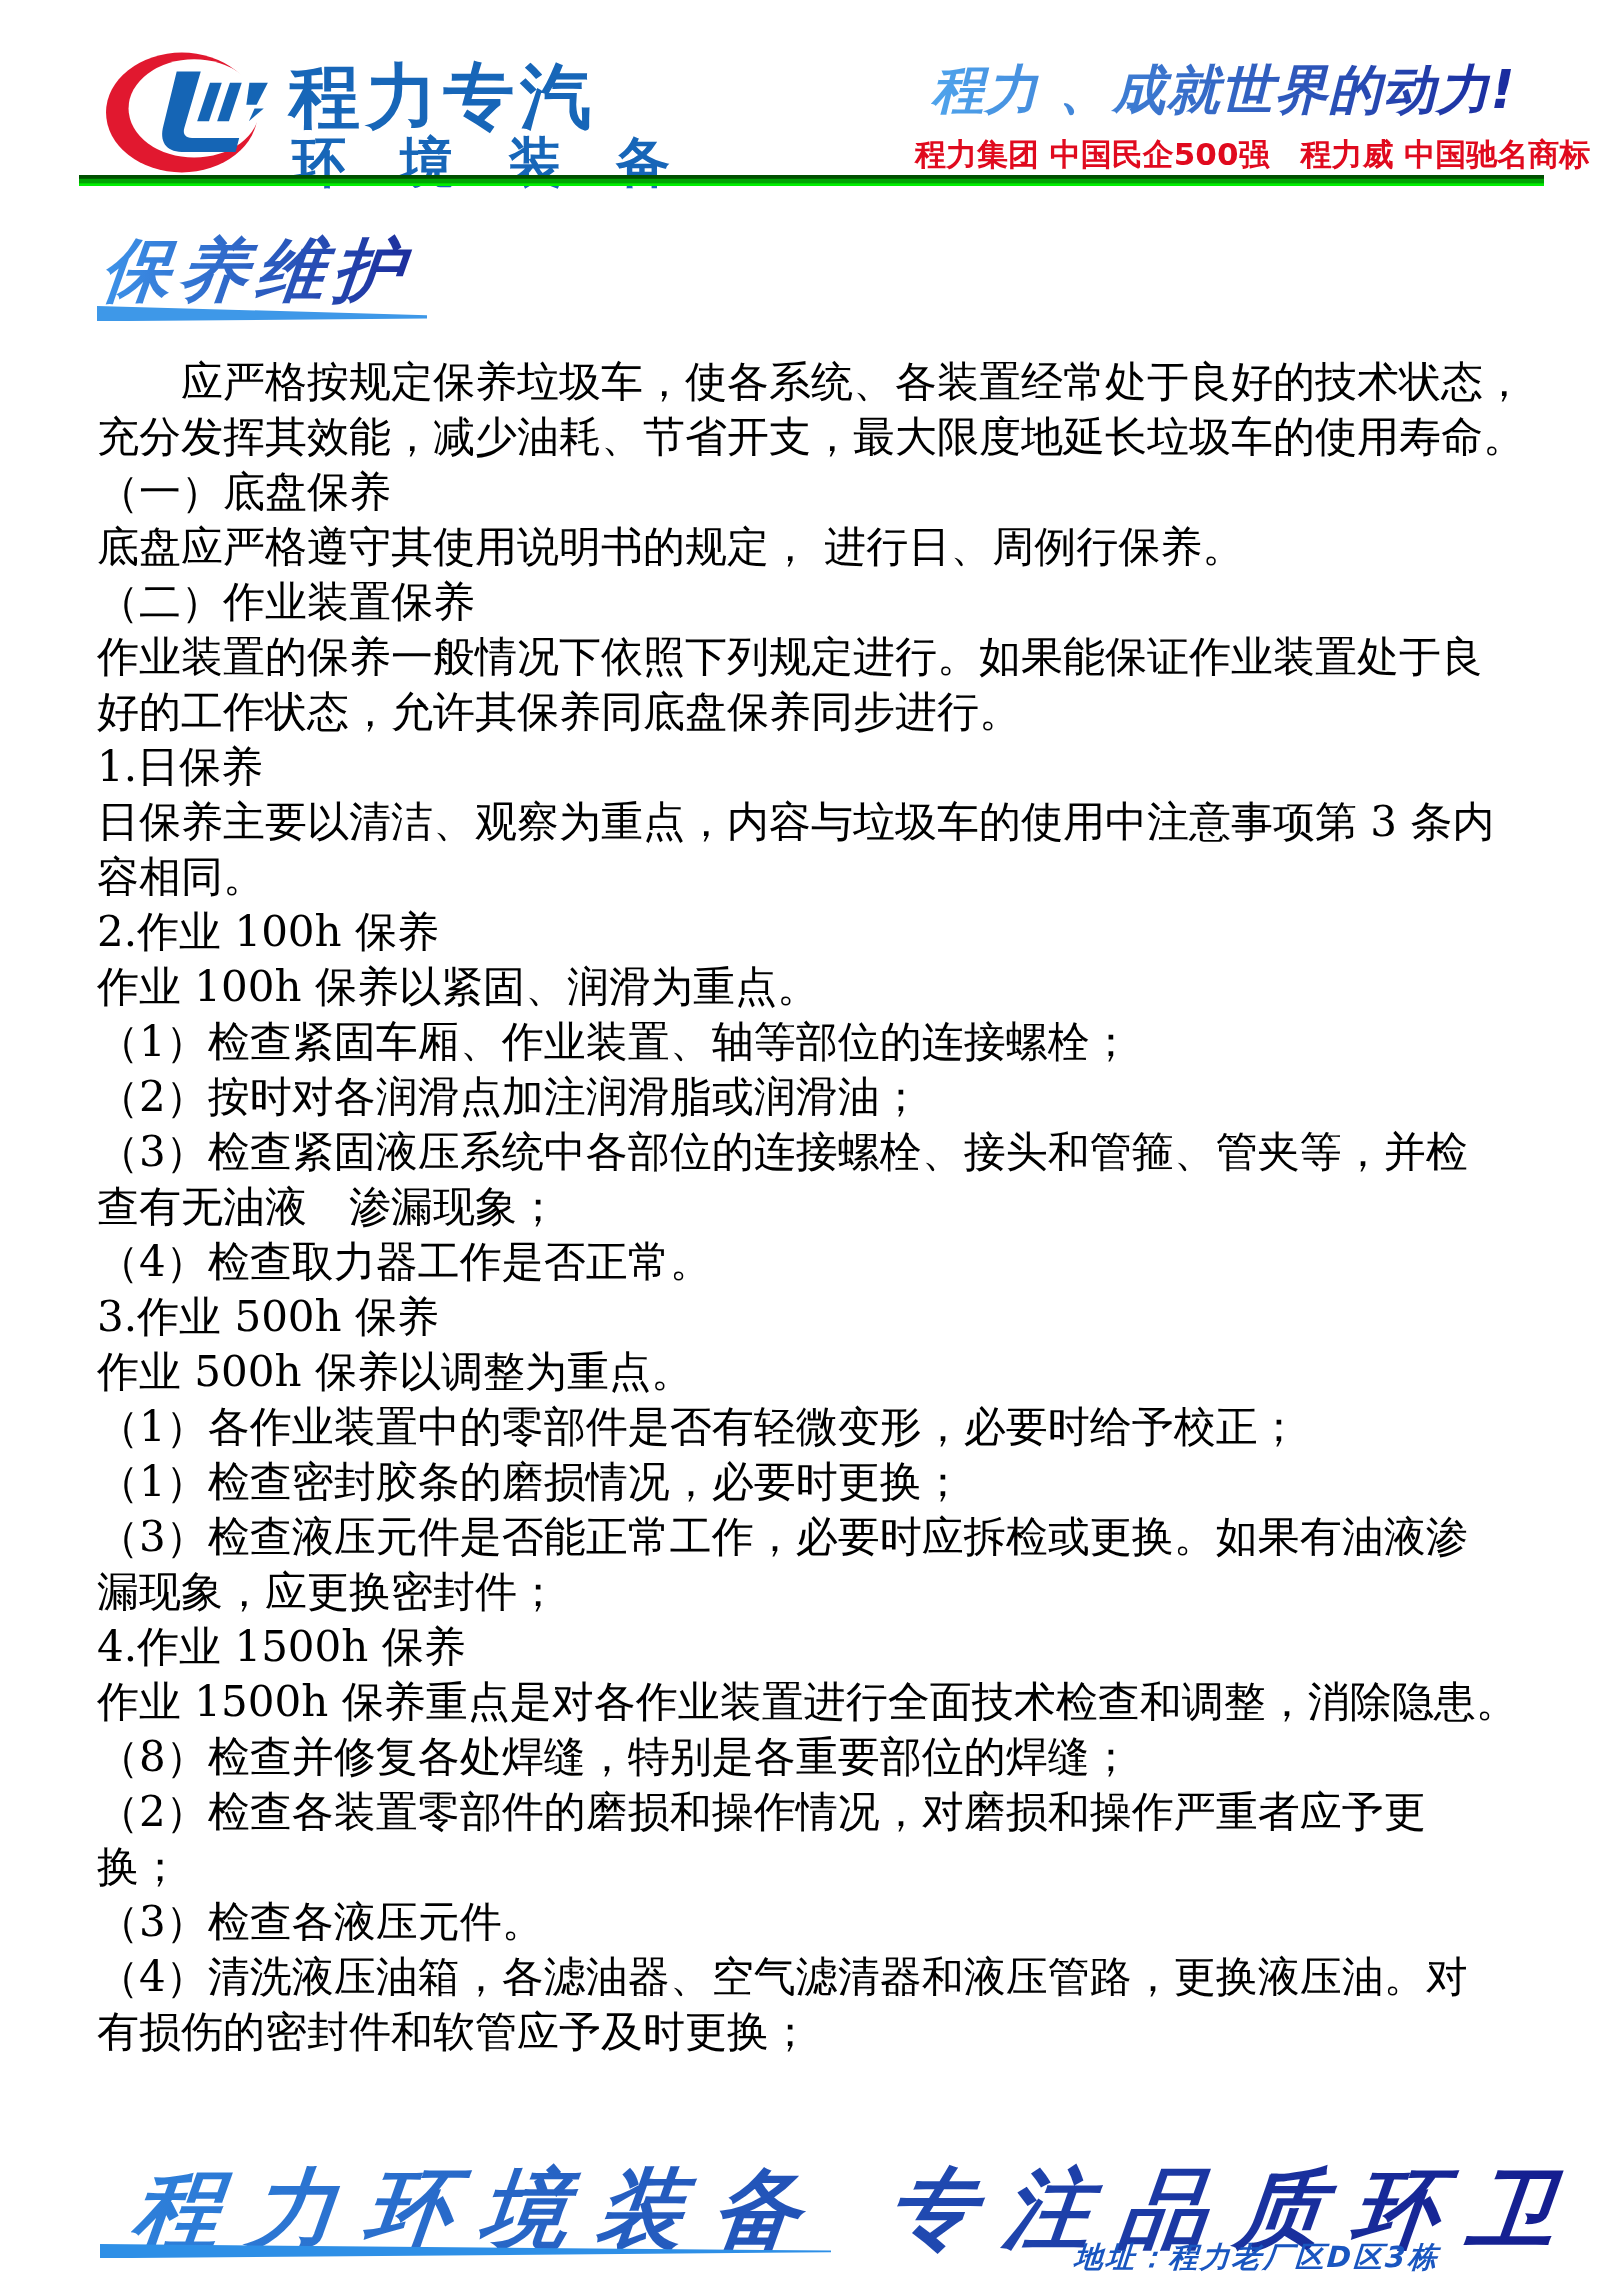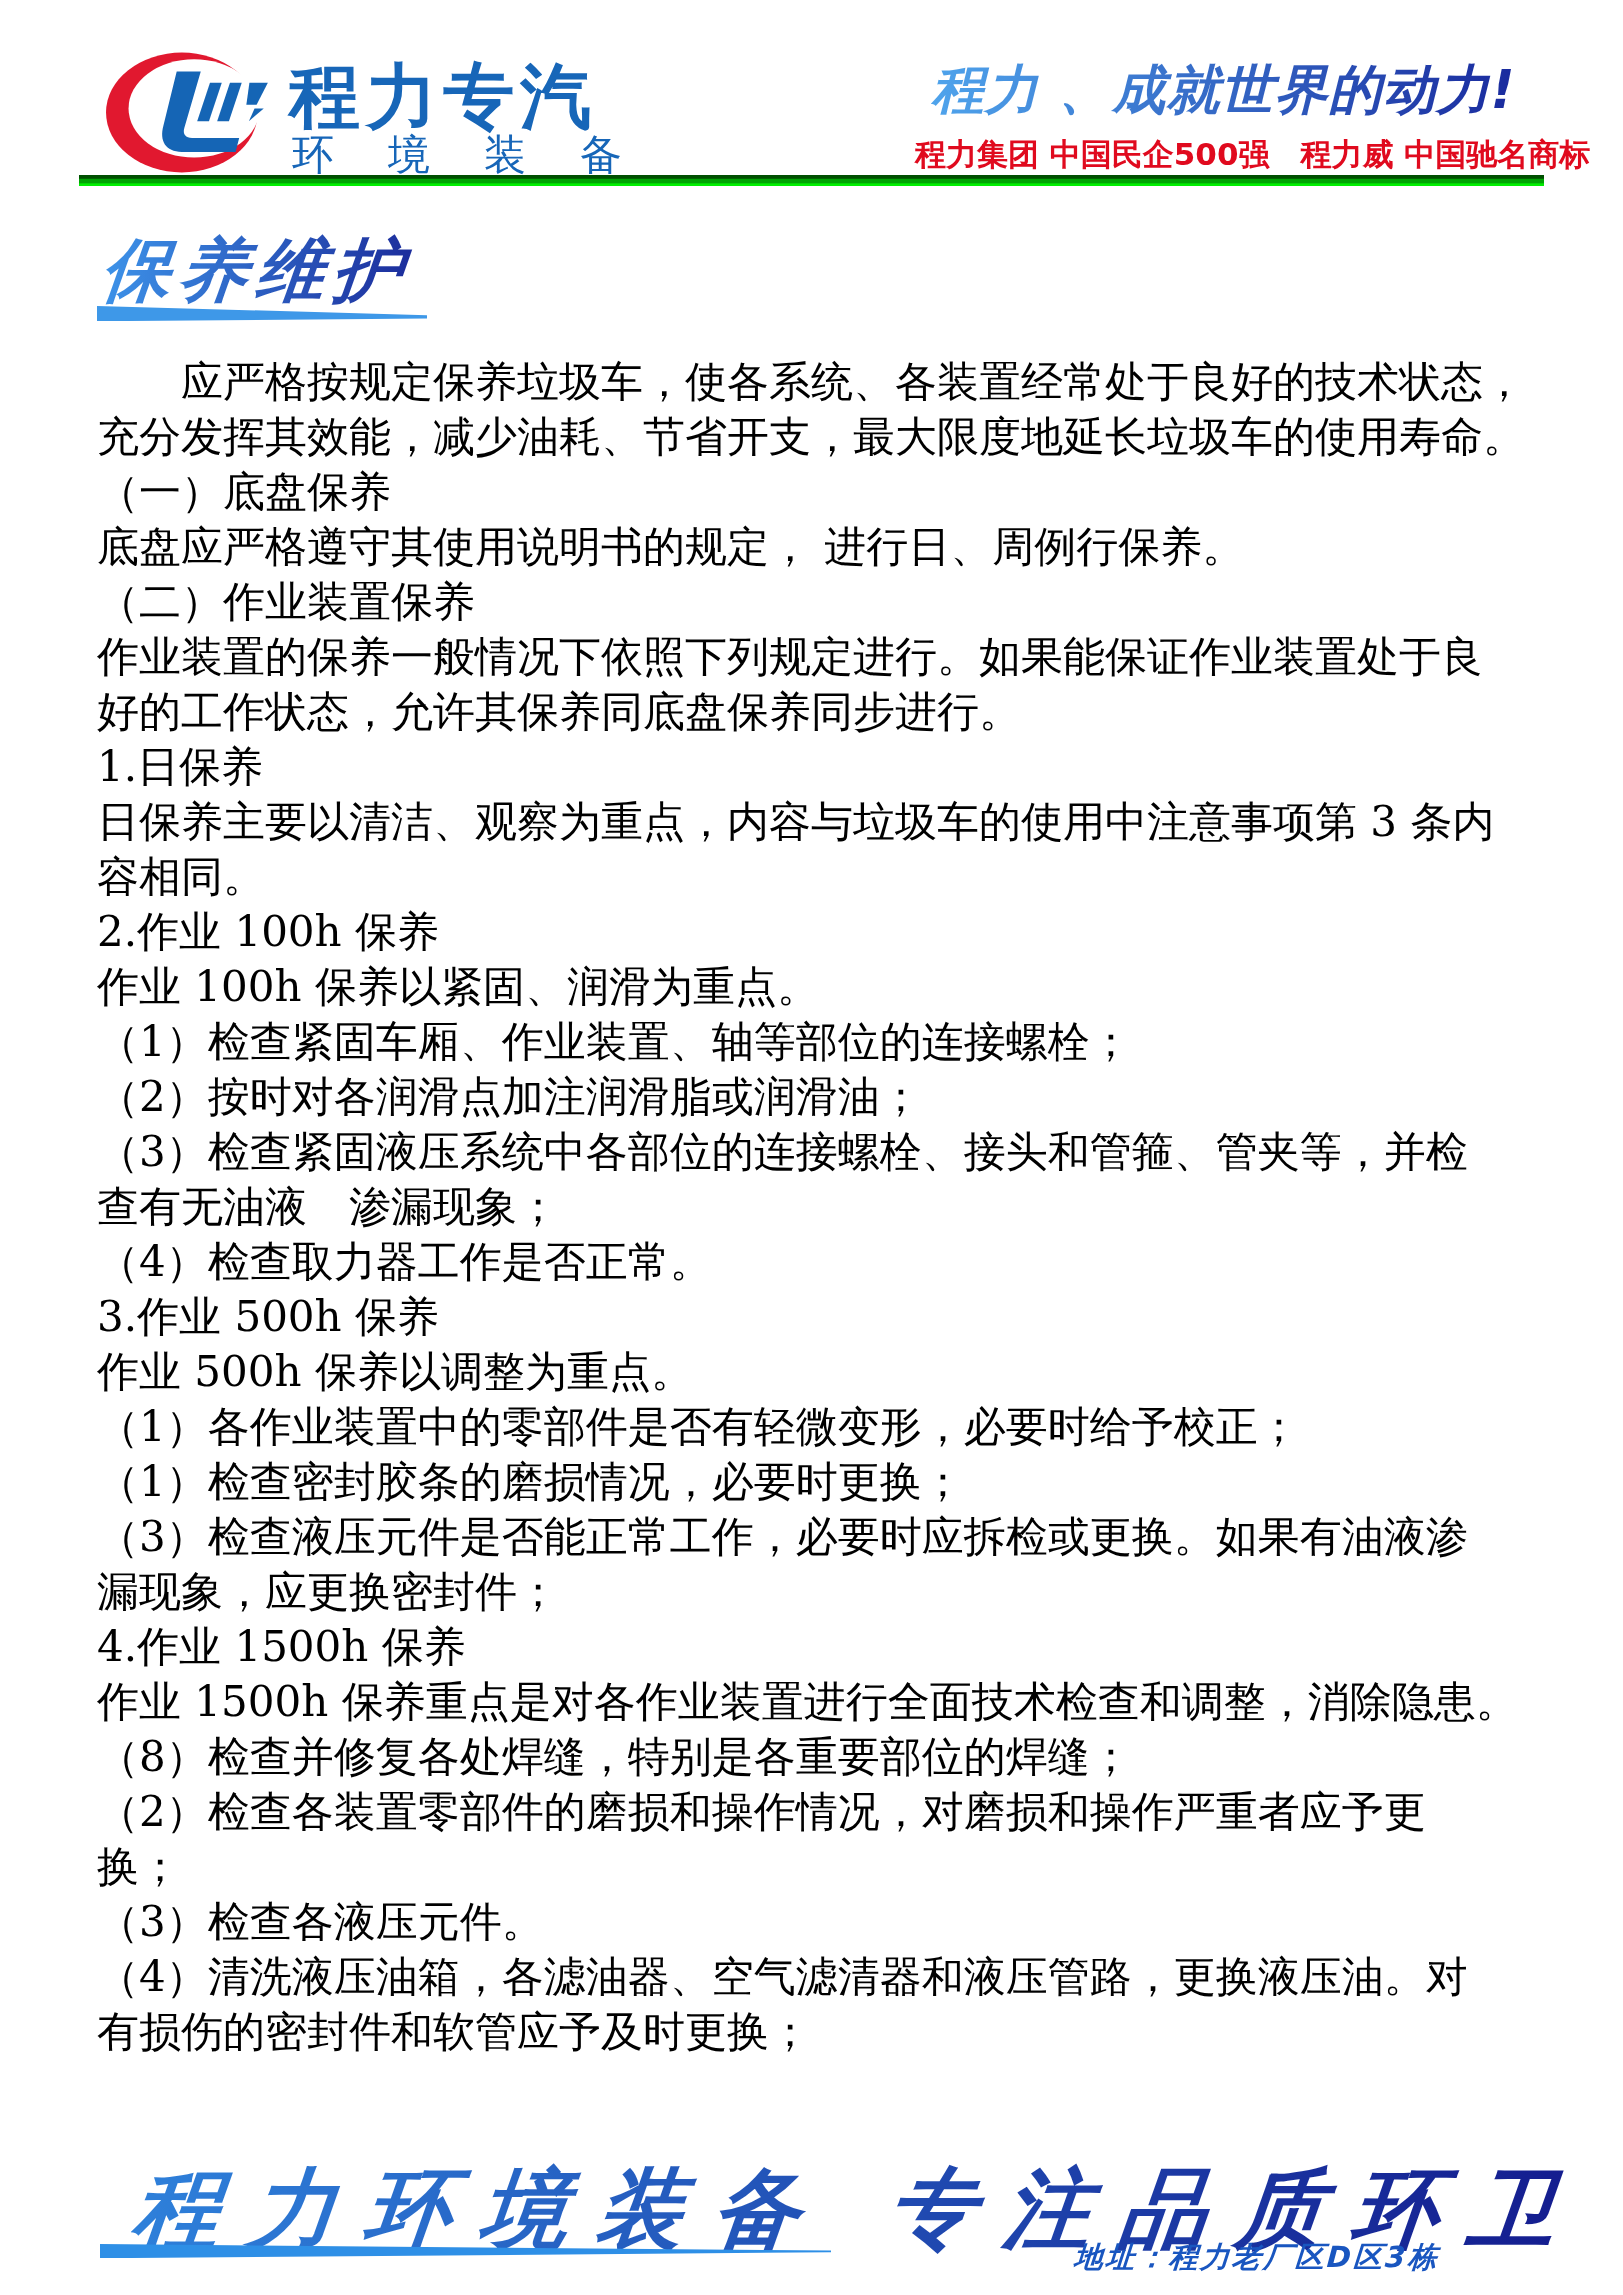--- a/index.html
+++ b/index.html
@@ -24,22 +24,22 @@
     left: 289px; top: 50px;
     font-size: 71px;
     font-weight: 900;
     letter-spacing: 6.1px;
     color: var(--brand-blue, #1766B8);
     white-space: nowrap;
   }
   .brand-sub {
     position: absolute;
     left: 292px; top: 127px;
-    font-size: 42px;
-    font-weight: 400;
+    font-size: 54px;
+    font-weight: 700;
     letter-spacing: 54px;
     color: var(--brand-blue, #1766B8);
     white-space: nowrap;
   }
   .slogan {
     position: absolute;
     left: 907px; top: 55px;
     width: 644px;
     font-size: 53px;
     font-weight: 900;

